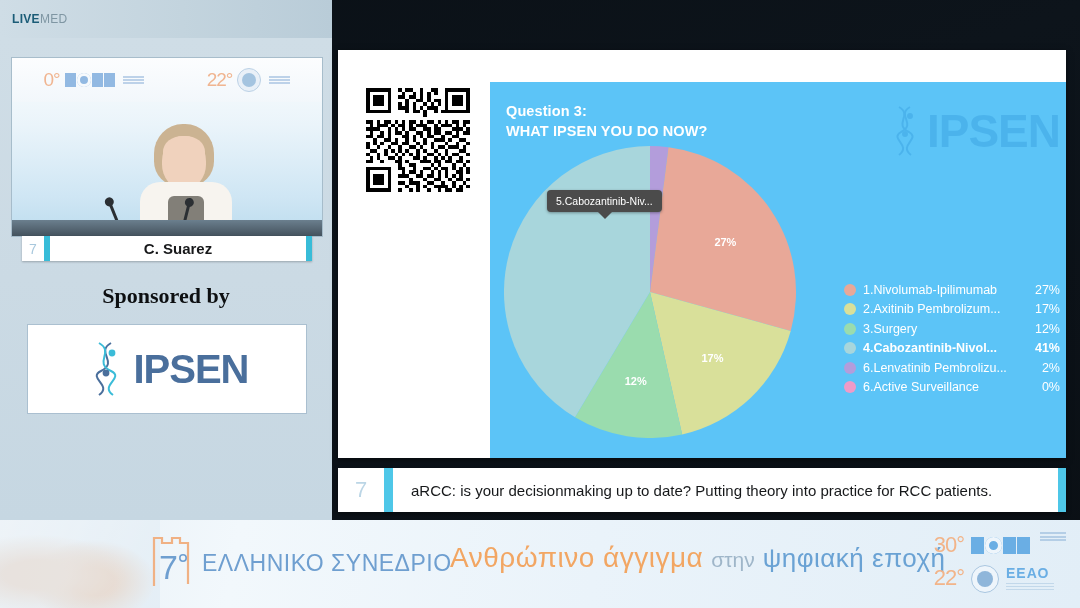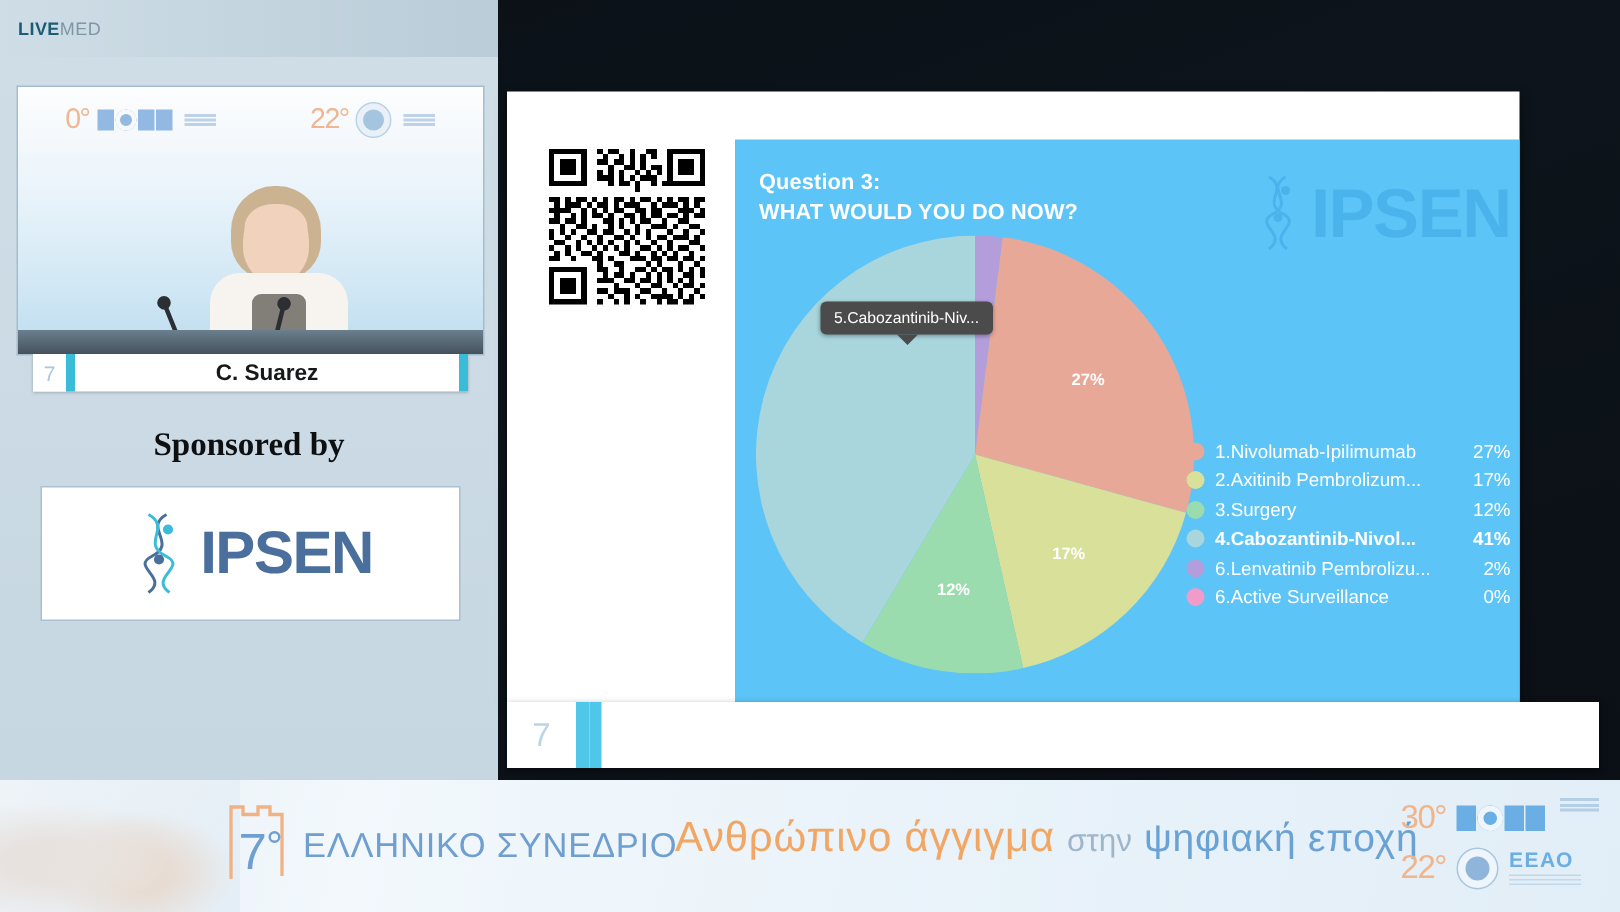--- a/index.html
+++ b/index.html
@@ -72,21 +72,21 @@
 
   .ipsenbox{position:absolute;left:28px;top:325px;width:278px;height:88px;background:#fff;
       display:flex;align-items:center;justify-content:center;gap:6px;
       box-shadow:0 0 0 1px rgba(150,175,195,.6);}
   .ipsen-mark{width:42px;height:58px;position:relative;}
   .ipsen-mark svg{width:100%;height:100%;display:block;}
   .ipsen-word{font-size:40px;font-weight:bold;letter-spacing:-1px;color:#4a6f9c;
       font-family:"Liberation Sans",sans-serif;}
 
   
-  .slide{position:absolute;left:338px;top:61px;width:675px;height:408px;background:#fff;
+  .slide{position:absolute;left:338px;top:50px;width:728px;height:408px;background:#fff;
       box-shadow:0 2px 6px rgba(0,0,0,.5);}
   .qr{position:absolute;left:28px;top:38px;width:104px;height:104px;}
   .qr svg{display:block;width:100%;height:100%;}
 
   .bluepanel{position:absolute;left:152px;top:32px;right:0;bottom:0;background:#5cc4f7;
       overflow:hidden;}
   .qtitle{position:absolute;left:16px;top:19px;color:#fff;font-size:14.5px;font-weight:bold;
       line-height:1.38;letter-spacing:.1px;}
   .watermark{position:absolute;right:6px;top:22px;display:flex;align-items:center;gap:4px;
       opacity:.20;}
@@ -433,21 +433,21 @@
             <rect x="20" y="28" width="1" height="1"></rect>
           <rect x="22" y="28" width="2" height="1"></rect>
             <rect x="25" y="28" width="1" height="1"></rect>
         </g>
       </svg>
     </div>
 
     <div class="bluepanel">
       <div class="qtitle">
         <div>Question 3:</div>
-        <div>WHAT WOULD YOU DO NOW?</div>
+        <div>WHAT IPSEN YOU DO NOW?</div>
       </div>
 
       <div class="watermark">
         <span class="wm-mark">
           <svg viewBox="0 0 36 52">
             <path d="M23 2 C9 10, 30 19, 14 27 C2 34, 25 40, 12 50" fill="none" stroke="#0a74c4" stroke-width="2"></path>
             <path d="M12 2 C26 10, 6 19, 22 27 C34 34, 11 40, 24 50" fill="none" stroke="#0a74c4" stroke-width="2"></path>
             <circle cx="23" cy="11" r="3" fill="#0a74c4"></circle>
               <circle cx="18" cy="29" r="3" fill="#0a74c4"></circle>
           </svg>
@@ -505,20 +505,21 @@
             <span class="lname">6.Active Surveillance</span>
             <span class="lval">0%</span>
           </div>
         </div>
     </div>
   </div>
 
   <div class="caption">
     <div class="cap-logo">7</div>
     <div class="cap-bar"></div>
+    <div class="cap-txt">aRCC: is your decisionmaking up to date? Putting theory into practice for RCC patients.</div>
     <div class="cap-bar2"></div>
   </div>
 
   <div class="footer">
     <div class="f-photo"></div>
 
     <div class="f-logo">
       <div class="f-seven">
         <svg viewBox="0 0 44 58">
           <path d="M4 14 L4 4 L12 4 L12 9 L22 9 L22 4 L30 4 L30 9 L38 9 L38 50" fill="none" stroke="#f0b184" stroke-width="2.2"></path>

